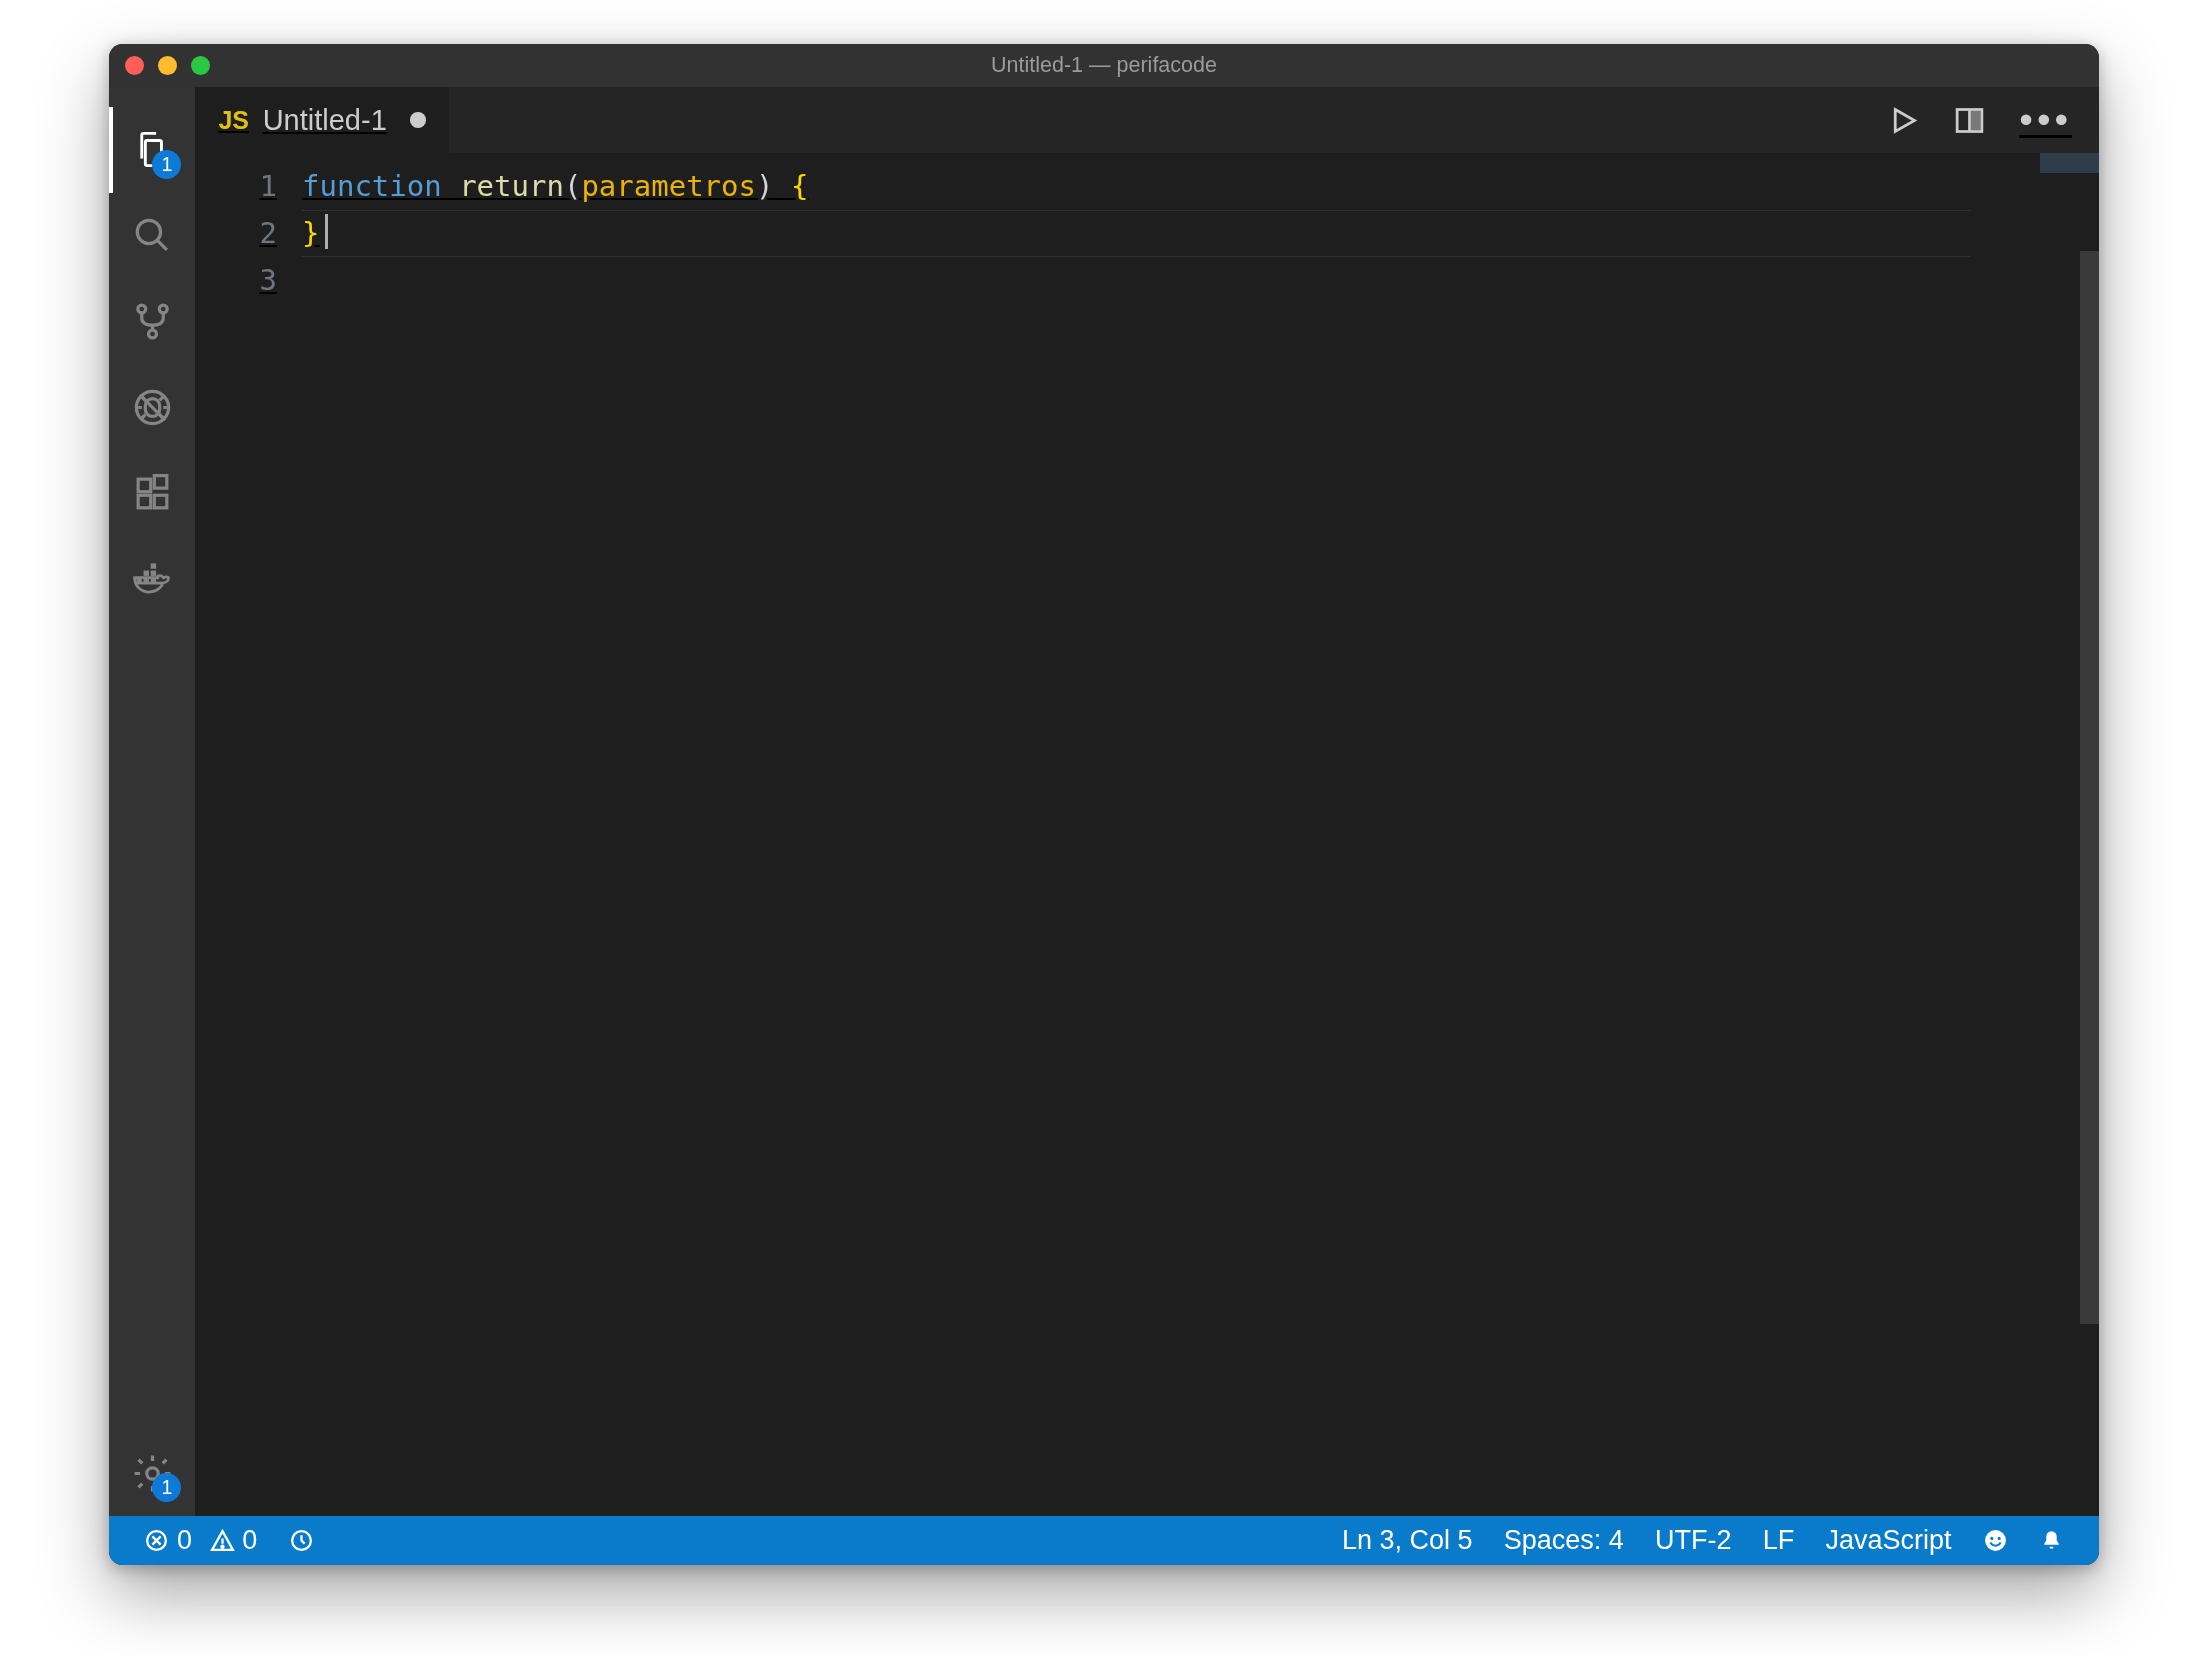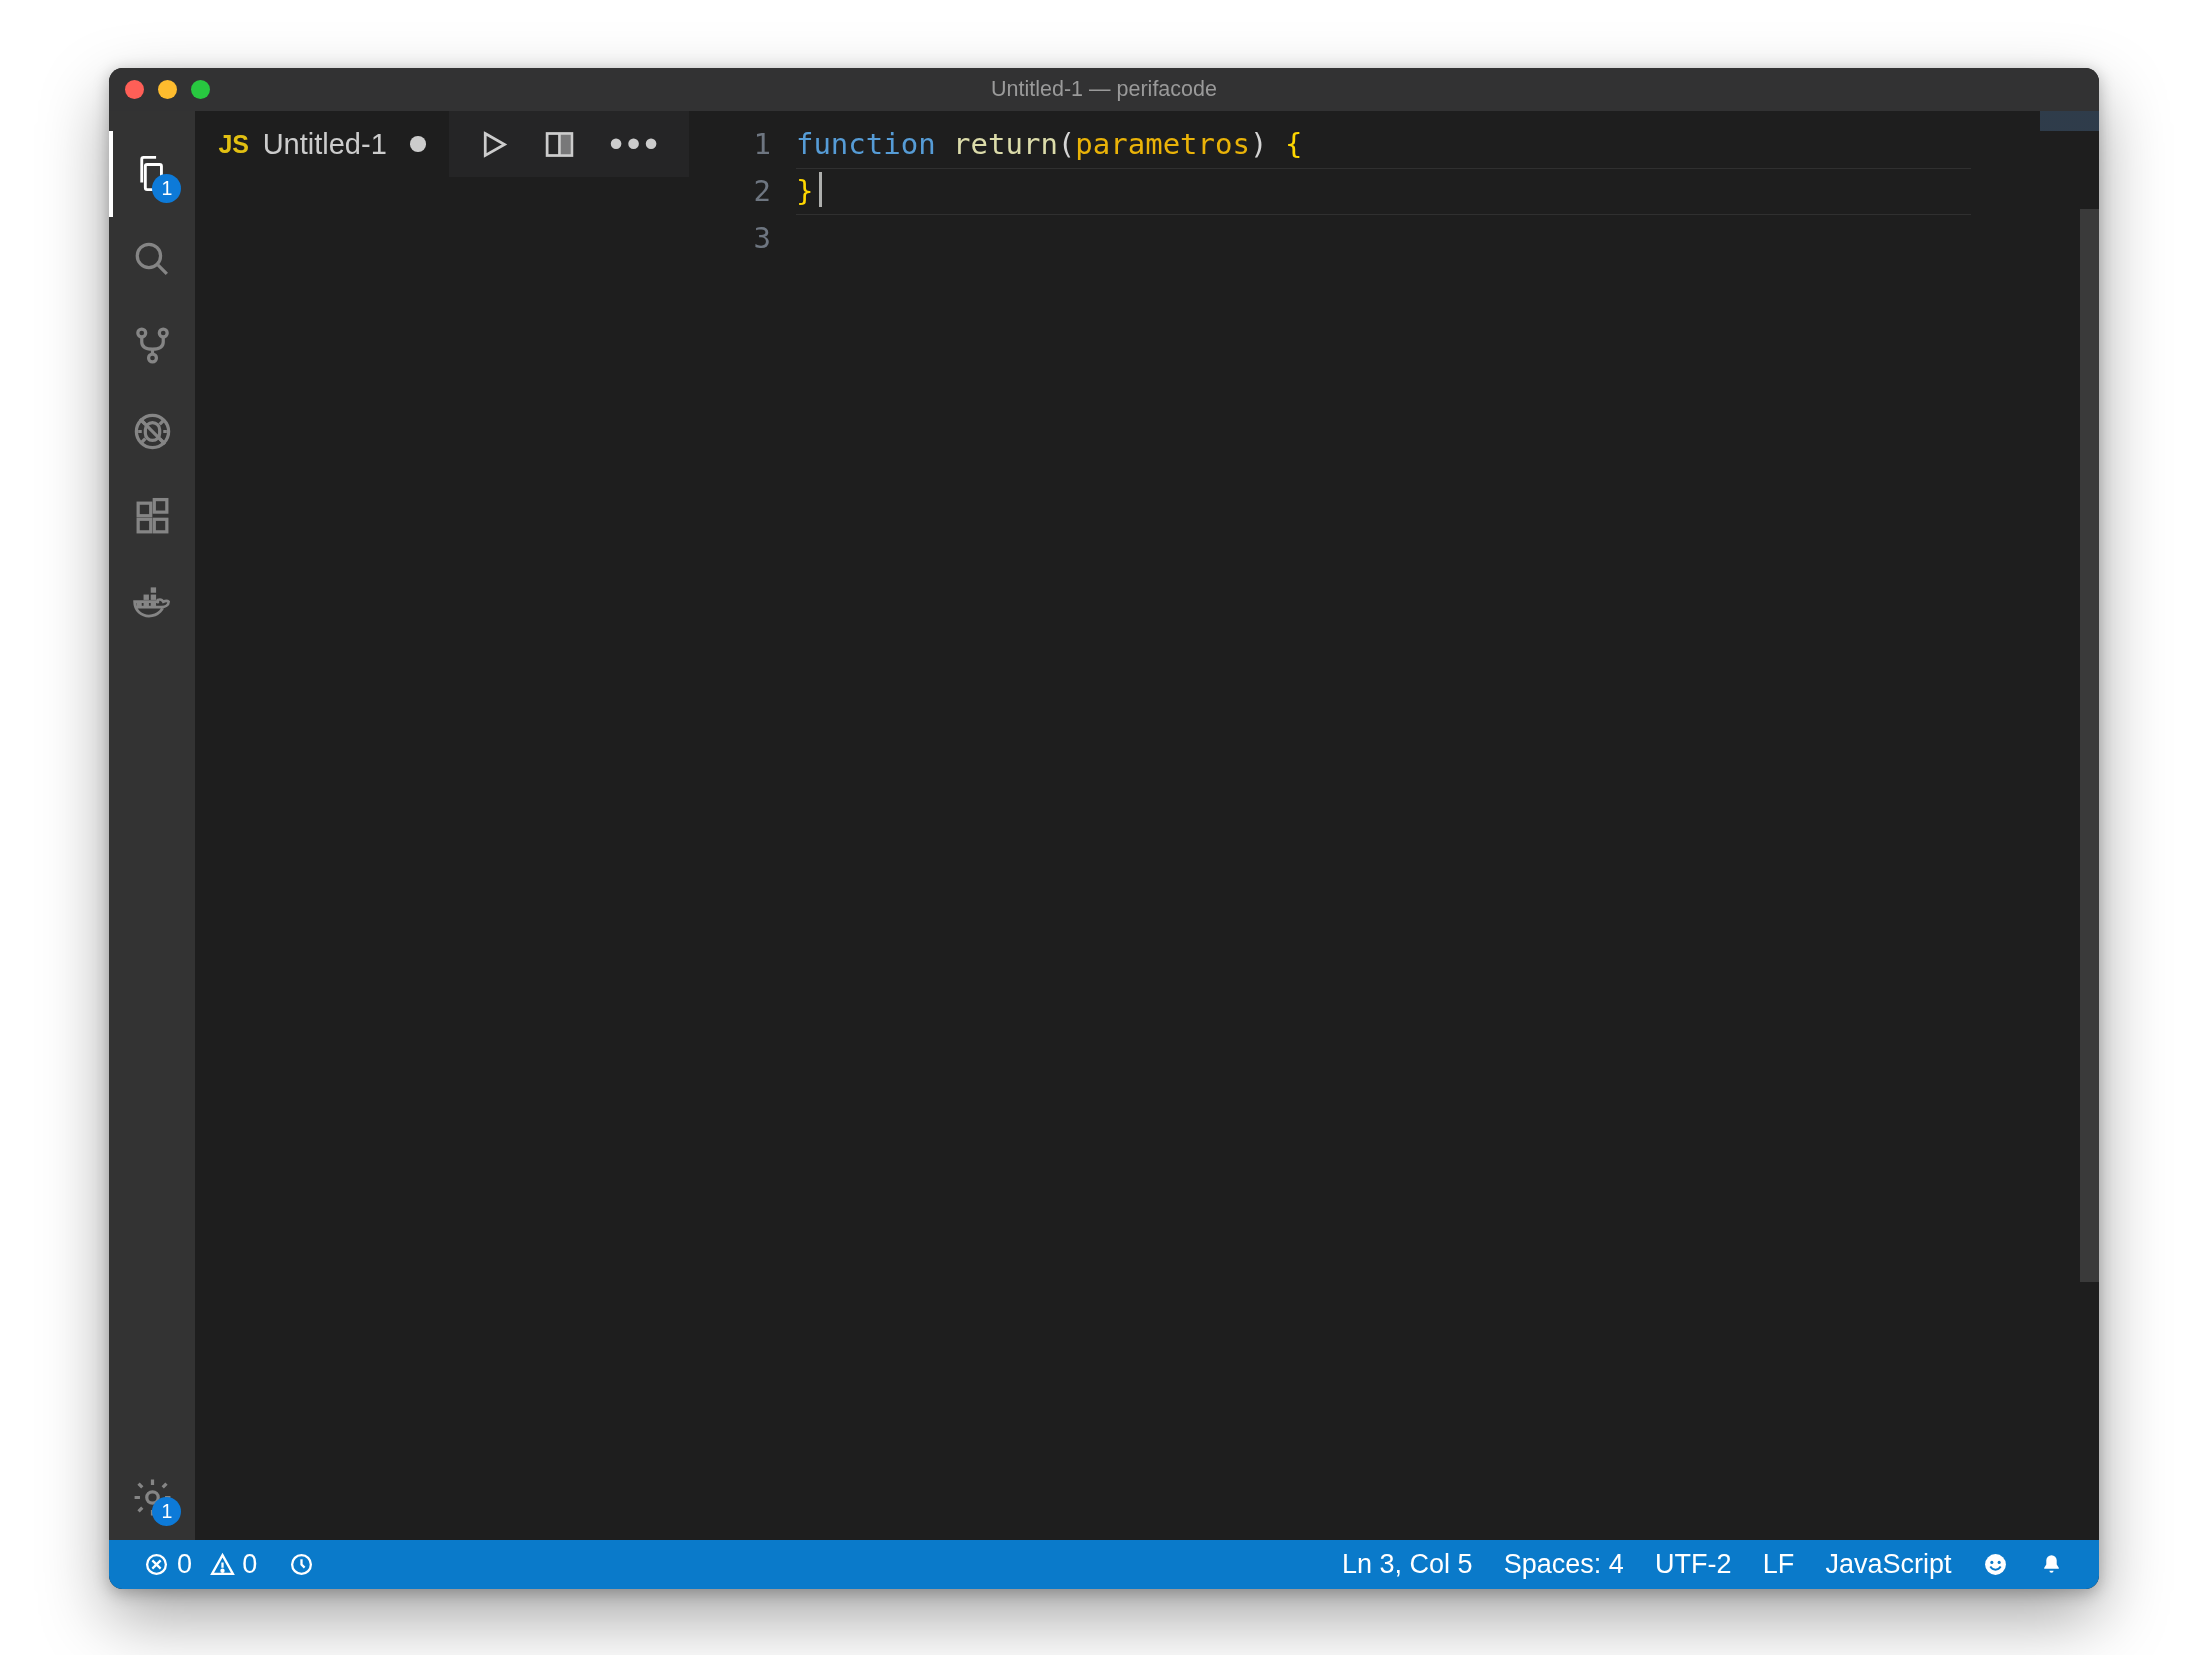--- a/index.html
+++ b/index.html
@@ -8,21 +8,21 @@
     background: #ffffff;
     font-family: -apple-system, BlinkMacSystemFont, "Segoe UI", "Helvetica Neue", Arial, sans-serif;
   }
   .stage {
     width: 2206px; height: 1656px;
     position: relative;
     background: #ffffff;
   }
   .window {
     position: absolute;
-    left: 109px; top: 68px;
+    left: 109px; top: 44px;
     width: 1990px; height: 1521px;
     background: #1e1e1e;
     border-radius: 13.7px;
     overflow: hidden;
     box-shadow: 0 29px 68px rgba(0,0,0,0.35), 0 3.9px 15.6px rgba(0,0,0,0.25);
     display: flex;
     flex-direction: column;
   }
 
   
@@ -89,23 +89,24 @@
     font-size: 19.5px;
     display: flex; align-items: center; justify-content: center;
     padding: 0 5.9px;
   }
   .activity-item svg { width: 43px; height: 43px; }
 
   
   .main {
     flex: 1 1 auto;
     display: flex;
-    flex-direction: row;
+    flex-direction: column;
     min-width: 0;
     background: #1e1e1e;
+    text-decoration: underline;
   }
 
   .tabbar {
     height: 66px;
     background: #252526;
     display: flex;
     align-items: stretch;
     flex: 0 0 auto;
   }
   .tab {

